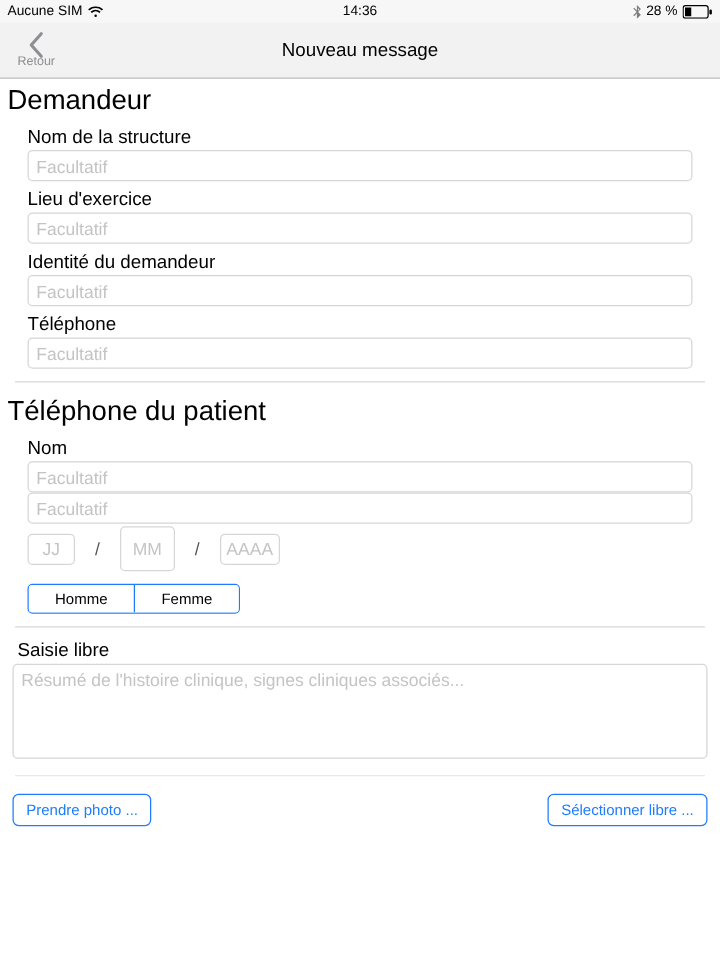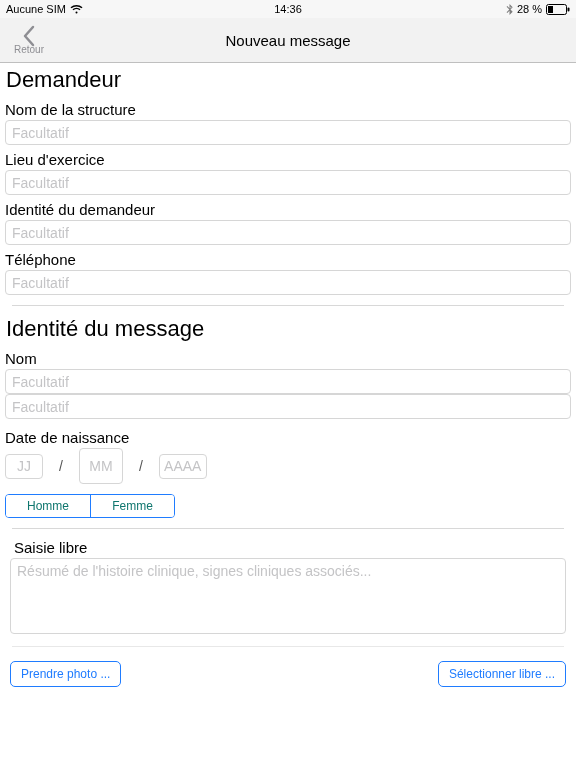--- a/index.html
+++ b/index.html
@@ -45,21 +45,21 @@
   .nav-title {
     position: absolute; left: 50%; transform: translateX(-50%);
     font-size: 15px; color: #000;
   }
   .page { padding: 0 0 0 0; }
   h2.section-title {
     font-size: 22px; font-weight: 400;
     padding: 4px 6px 2px 6px;
   }
   .sub {
-    padding: 0 5px;
+    padding: 0 22px;
   }
   .field-label {
     font-size: 15px; font-weight: 400;
     margin-top: 6px; margin-bottom: 2px;
   }
   .text-input, .textarea-input {
     width: 100%;
     border: 1px solid #d6d6d6;
     border-radius: 4px;
     font-size: 14px;
@@ -93,21 +93,21 @@
     border: 1px solid #1f7cff;
     border-radius: 4px;
     overflow: hidden;
     margin-top: 10px;
     height: 24px;
   }
   .segmented .seg {
     width: 84px;
     display: flex; align-items: center; justify-content: center;
     font-size: 12px;
-    color: #0f766e;
+    color: #000000;
     background: #fff;
     cursor: pointer;
   }
   .segmented .seg + .seg { border-left: 1px solid #1f7cff; }
   .free-label {
     font-size: 15px; font-weight: 400;
     padding: 4px 14px 2px 14px;
   }
   .textarea-wrap { padding: 0 10px; }
   .textarea-input { height: 76px; resize: none; }
@@ -179,26 +179,25 @@
     <div class="field-label">Lieu d'exercice</div>
     <input class="text-input" placeholder="Facultatif" style="">
     <div class="field-label">Identité du demandeur</div>
     <input class="text-input" placeholder="Facultatif" style="">
     <div class="field-label">Téléphone</div>
     <input class="text-input" placeholder="Facultatif" style="">
   </div>
 
   <hr class="hr">
 
-  <h2 class="section-title">Identité du message</h2>
+  <h2 class="section-title">Téléphone du patient</h2>
   <div class="sub">
     <div class="field-label">Nom</div>
     <input class="text-input" placeholder="Facultatif" style="">
     <input class="text-input" placeholder="Facultatif" style="">
-    <div class="field-label" style="margin-top:10px">Date de naissance</div>
     <div class="dob-row">
       <input class="dob-input dob-jj" placeholder="JJ" style="">
       <span class="dob-sep">/</span>
       <input class="dob-input dob-mm" placeholder="MM" style="">
       <span class="dob-sep">/</span>
       <input class="dob-input dob-aaaa" placeholder="AAAA" style="">
     </div>
     <div class="segmented">
       <div class="seg">Homme</div>
       <div class="seg">Femme</div>

